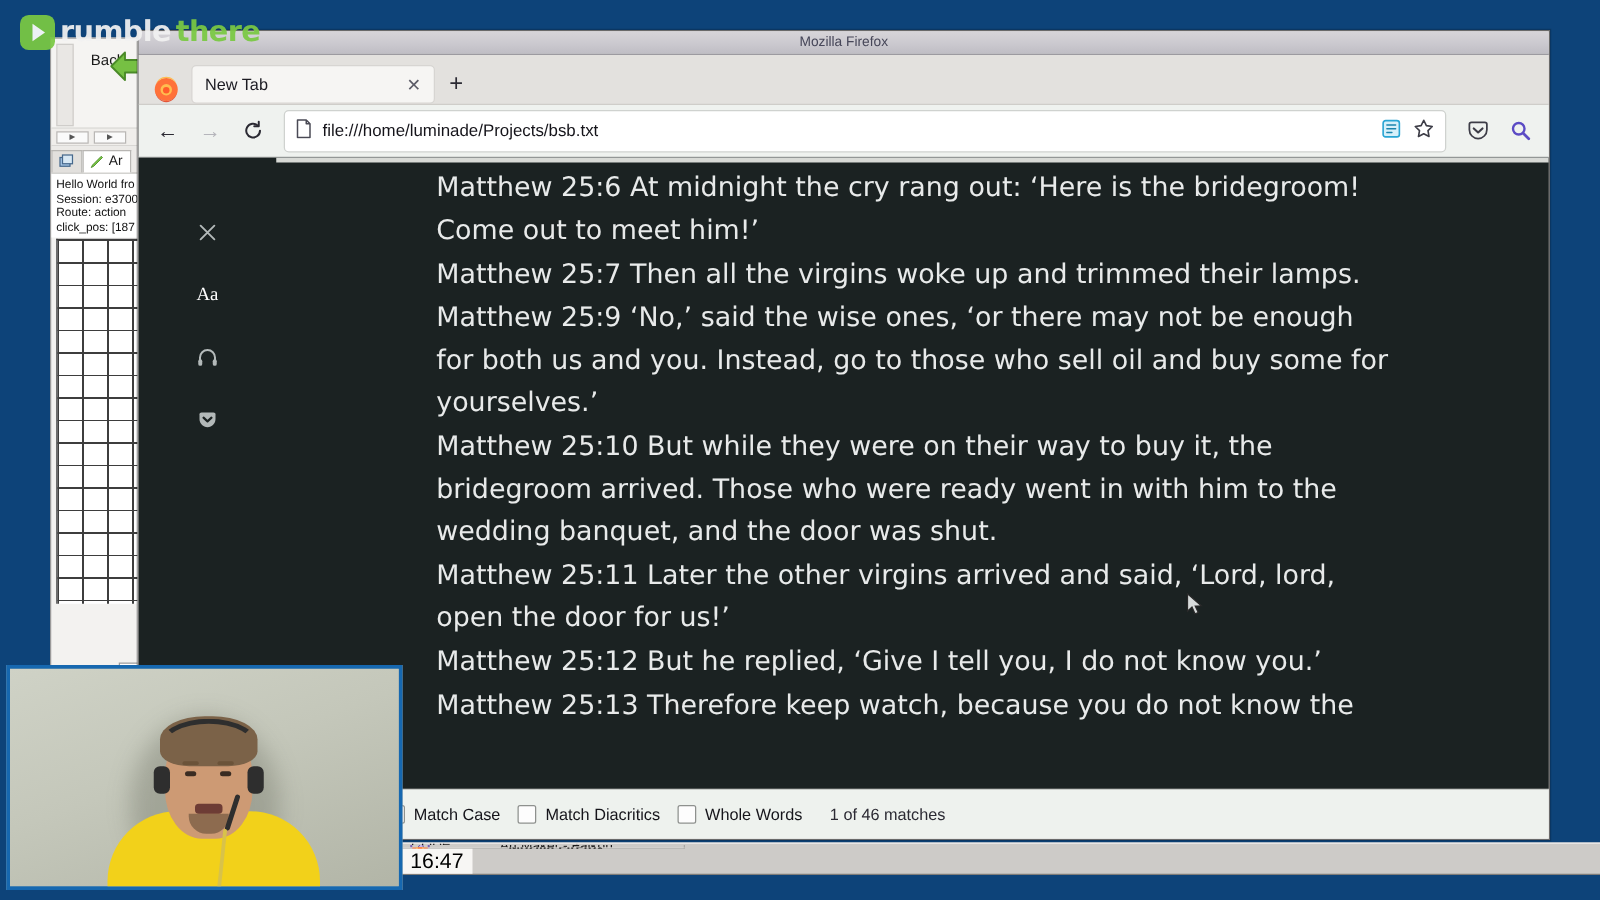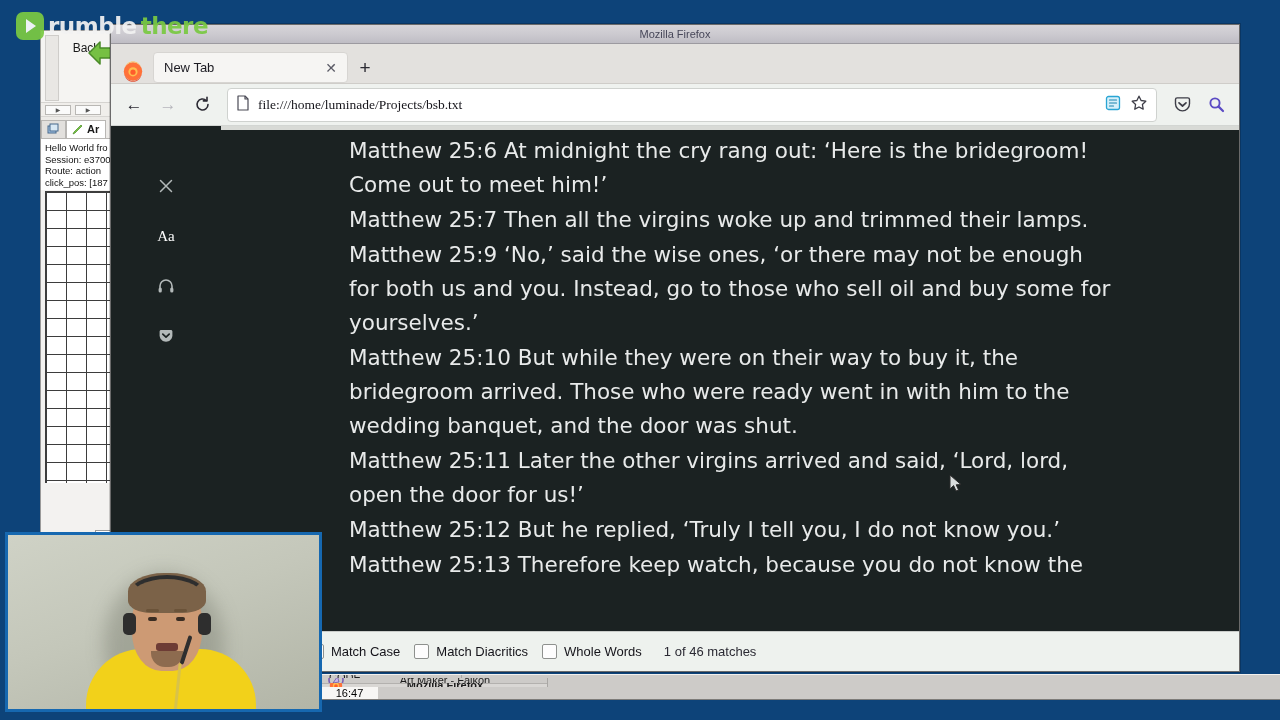--- a/index.html
+++ b/index.html
@@ -64,21 +64,21 @@
     width: 26px; height: 10px; border: 1px solid #b9b7b4; background: #fafafa;
     font-size: 6px; color: #555; line-height: 9px; text-align: center;
   }
   #leftapp .tabsrow {
     height: 22px; display: flex; align-items: flex-end;
     border-bottom: 1px solid #b8b6b3; background: #eceae7;
   }
   #leftapp .tab {
     display: flex; align-items: center; gap: 3px;
     font-size: 11px; padding: 2px 6px 3px 5px; color: #1a1a1a;
-    border: 1px solid #b8b6b3; border-bottom: none; background: #e2e0dd; font-weight: bold;
+    border: 1px solid #b8b6b3; border-bottom: none; background: #e2e0dd;
   }
   #leftapp .tab.active { background: #fff; }
   #leftapp .tabicon { width: 12px; height: 12px; display:inline-block; }
   #leftapp .console {
     padding: 3px 4px 2px 4px; font-size: 9.5px; line-height: 11.5px;
     color: #111; background: #fff; font-family: "Liberation Sans", sans-serif;
     white-space: nowrap; overflow: hidden;
   }
   #leftapp .grid {
     margin: 1px 0 0 4px; width: 290px; height: 292px;
@@ -137,21 +137,21 @@
   }
   #navbar .navbtn {
     width: 30px; height: 30px; display: flex; align-items: center; justify-content: center;
     color: #2b2a33; font-size: 17px;
   }
   #navbar .navbtn.dim { color: #b5b5bb; }
   #urlbar {
     flex: 1 1 auto; height: 30px; margin: 0 6px;
     background: #ffffff; border: 1px solid #cfd2cf; border-radius: 4px;
     display: flex; align-items: center; padding: 16px 8px; gap: 8px;
-    font-size: 13.5px; color: #15141a; font-family: Liberation Serif, serif;
+    font-size: 13.5px; color: #15141a;
   }
   #urlbar .pageicon { flex: 0 0 auto; }
   #urlbar .urltext { flex: 1 1 auto; white-space: nowrap; overflow: hidden; }
   #urlbar .readericon, #urlbar .staricon { flex: 0 0 auto; }
   #navbar .tailbtn {
     width: 30px; height: 30px; display: flex; align-items: center; justify-content: center;
   }
 
   
   #content {
@@ -216,21 +216,21 @@
   }
   #taskbar .tbitem.first { width: 142px; border-left: 1px solid #efedea; }
   #taskbar .tbitem.win { width: 228px; justify-content: flex-start; }
   #taskbar .tbitem.win .lab { flex: 1 1 auto; text-align: center; }
   #taskbar .tbitem.active {
     background: #d9d7d4; font-weight: bold;
     box-shadow: inset 1px 1px 0 #b3b1ae;
   }
   #taskbar .clock {
     width: 58px; display: flex; align-items: center; justify-content: center;
-    font-size: 11px; background: #f7f6f4; border-left: 1px solid #a9a7a4;
+    font-size: 17px; background: #f7f6f4; border-left: 1px solid #a9a7a4;
   }
   #taskbar .tray { flex: 1 1 auto; background: #b9b7b4; }
   #taskbar .tbicon { width: 16px; height: 16px; flex: 0 0 16px; }
 
   
   #webcam {
     position: absolute; left: 5px; bottom: 8px; width: 317px; height: 180px;
     border: 3px solid #1668b0; z-index: 95; overflow: hidden; background: #b9bcae;
   }
   #webcam .wall {
@@ -438,21 +438,21 @@
           </svg>
         </div>
       </div>
 
       <div id="article">
         <p>Matthew 25:6 At midnight the cry rang out: ‘Here is the bridegroom! Come out to meet him!’</p>
         <p>Matthew 25:7 Then all the virgins woke up and trimmed their lamps.</p>
         <p>Matthew 25:9 ‘No,’ said the wise ones, ‘or there may not be enough for both us and you. Instead, go to those who sell oil and buy some for yourselves.’</p>
         <p>Matthew 25:10 But while they were on their way to buy it, the bridegroom arrived. Those who were ready went in with him to the wedding banquet, and the door was shut.</p>
         <p>Matthew 25:11 Later the other virgins arrived and said, ‘Lord, lord, open the door for us!’</p>
-        <p>Matthew 25:12 But he replied, ‘Truly I tell you, I do not know you.’</p>
+        <p>Matthew 25:12 But he replied, ‘Give I tell you, I do not know you.’</p>
         <p>Matthew 25:13 Therefore keep watch, because you do not know the</p>
       </div>
 
       <span id="cursor">
         <svg width="14" height="20" viewBox="0 0 14 20">
           <path d="M1 1 L1 15 L4.6 11.6 L7 17 L9.6 16 L7.2 10.8 L12 10.6 Z" fill="#d8dcdc" stroke="#2a2a2a" stroke-width="1"></path>
         </svg>
       </span>
     </div>
 

